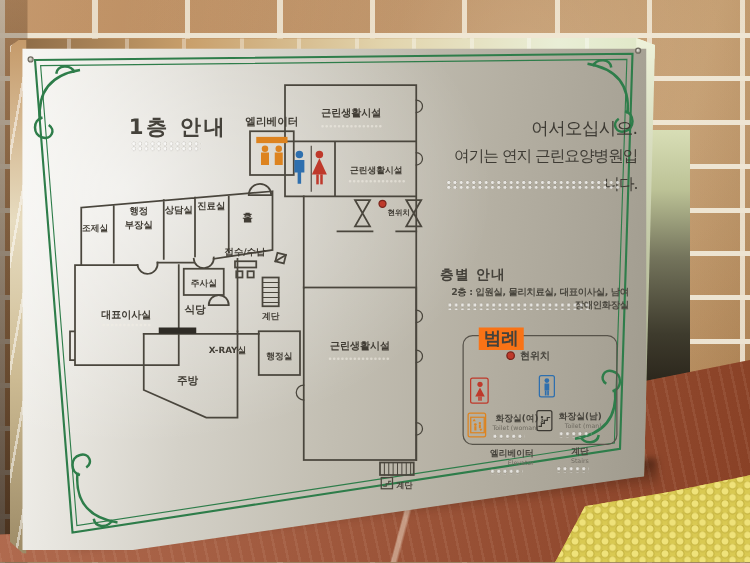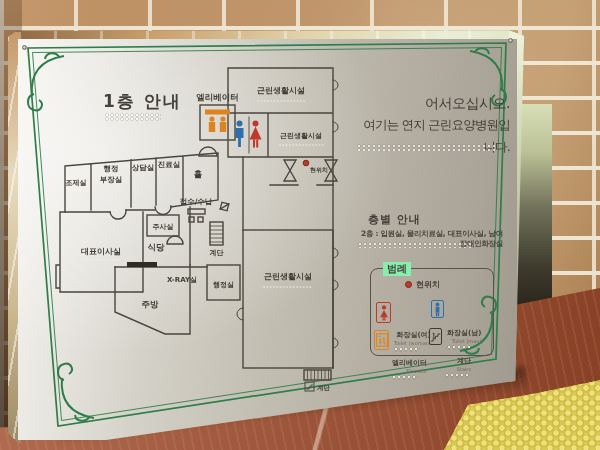--- a/index.html
+++ b/index.html
@@ -64,27 +64,27 @@
   .braille{background-image:radial-gradient(circle at 2px 2px, rgba(255,255,255,.85) 1px, rgba(110,104,92,.35) 1.5px, transparent 1.8px);
            background-size:5px 4px;opacity:.8;}
 
   
   .title{left:95px;top:64px;font-size:17px;font-weight:bold;letter-spacing:2px;color:#45423b;}
   .braille-title{left:97px;top:87px;width:56px;height:8px;}
   .welcome{left:346px;top:66px;width:156px;color:#3e3b34;font-weight:normal;line-height:22px;}
   .welcome .w1{position:static;display:block;font-size:14px;letter-spacing:-0.5px;}
   .welcome .w2{position:static;display:block;font-size:12.5px;letter-spacing:-0.8px;}
   .braille-welcome{left:349px;top:118px;width:140px;height:7px;}
-  .fg-head{left:360px;top:186px;font-size:11px;font-weight:bold;color:#44413a;letter-spacing:1px;}
+  .fg-head{left:344px;top:186px;font-size:11px;font-weight:bold;color:#44413a;letter-spacing:1px;}
   .fg-line{left:350px;top:203px;width:145px;font-size:7.5px;font-weight:bold;color:#4a473f;letter-spacing:-0.3px;}
   .braille-guide{left:350px;top:216px;width:116px;height:6px;}
 
   
   .legend{left:362px;top:242px;width:124px;height:88px;border:1px solid #57534a;border-radius:8px;}
-  .lg-title{left:12px;top:-7px;padding:0 4px;background:#86efac;font-size:10px;font-weight:bold;color:#45423b;}
+  .lg-title{left:12px;top:-7px;padding:0 4px;background:#f97316;font-size:14px;font-weight:bold;color:#45423b;}
   .lg-cur{left:34px;top:10px;display:flex;align-items:center;gap:4px;}
   .lg-dot{position:static;width:7px;height:7px;border-radius:50%;background:#bf3a2b;border:1px solid #7a241b;}
   .lg-cur span{position:static;font-size:8px;font-weight:bold;color:#45423b;}
   .lg-item{display:flex;gap:3px;align-items:flex-start;}
   .lg-box{position:static;display:flex;align-items:center;justify-content:center;border-radius:2px;flex:none;}
   .lg-box svg{position:static;display:block;}
   .lg-texts{position:static;display:flex;flex-direction:column;}
   .lg-label{position:static;font-size:7px;font-weight:bold;color:#45423b;white-space:nowrap;margin-top:28px;}
   .lg-sub{position:static;font-size:5px;color:#6e6a60;white-space:nowrap;}
   .braille-sm{position:static;width:26px;height:5px;margin-top:1px;}

